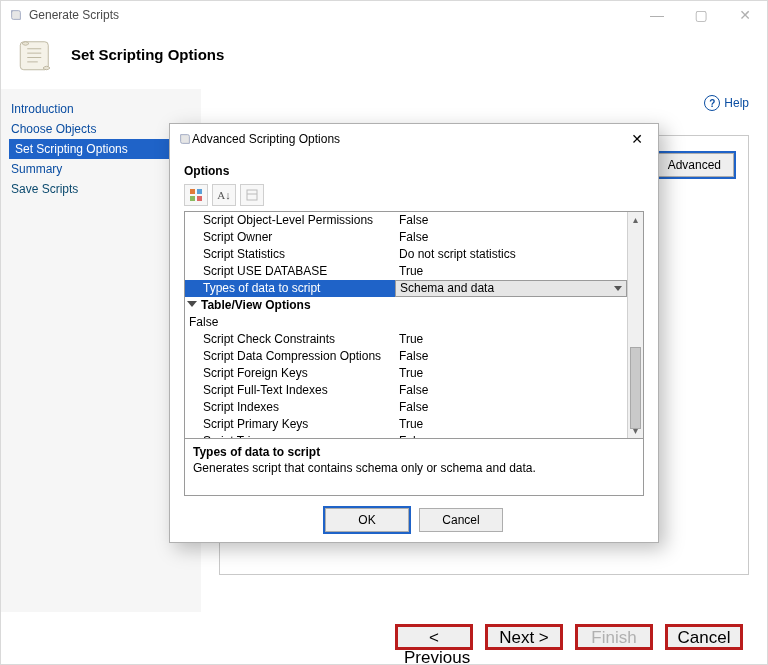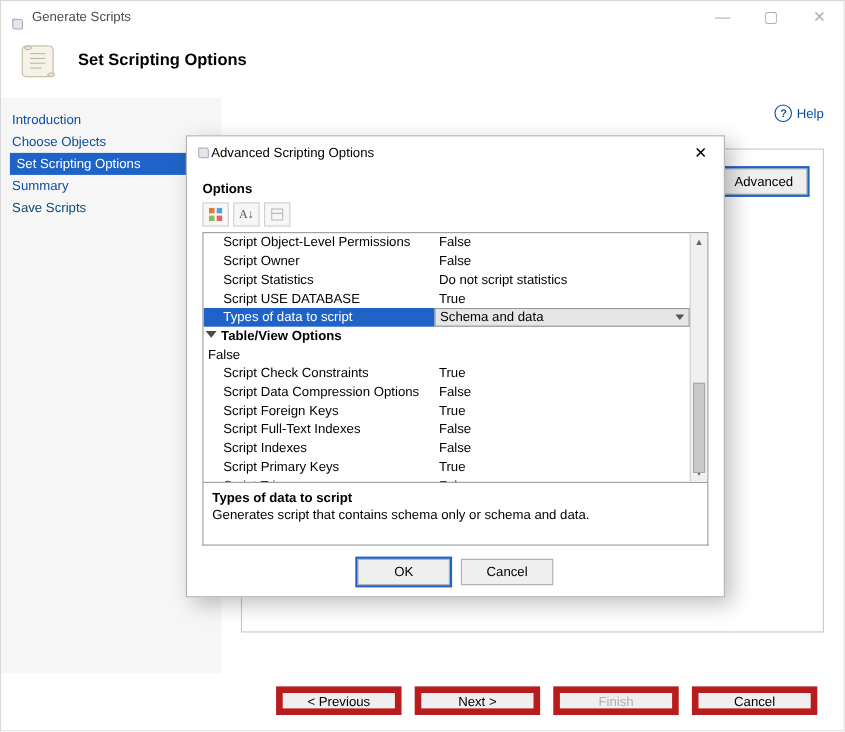--- a/index.html
+++ b/index.html
@@ -23,21 +23,21 @@
     box-sizing: border-box;
     border: 1px solid #d9d9d9;
   }
 
   .outer-titlebar {
     height: 28px;
     line-height: 28px;
     padding-left: 8px;
     color: #4a4a4a;
     display: flex;
-    align-items: flex-end;
+    align-items: center;
     gap: 6px;
   }
   .outer-titlebar .title-text { flex: 0 0 auto; }
   .outer-titlebar .spacer { flex: 1; }
   .outer-controls {
     display: flex;
     gap: 0;
   }
   .outer-controls .ctl {
     width: 44px;
@@ -135,24 +135,24 @@
   }
 
   .wizard-buttons {
     position: absolute;
     bottom: 14px;
     right: 24px;
     display: flex;
     gap: 12px;
   }
   .wizard-buttons button {
-    width: 114px;
+    width: 78px;
     height: 26px;
-    font-size: 12px;
-    border: 6px solid #b91c1c;
+    font-size: 17px;
+    border: 3px solid #b91c1c;
     background: #efefef;
   }
   .wizard-buttons button.disabled {
     color: #b0b0b0;
   }
 
   
   .modal {
     position: absolute;
     left: 168px;

